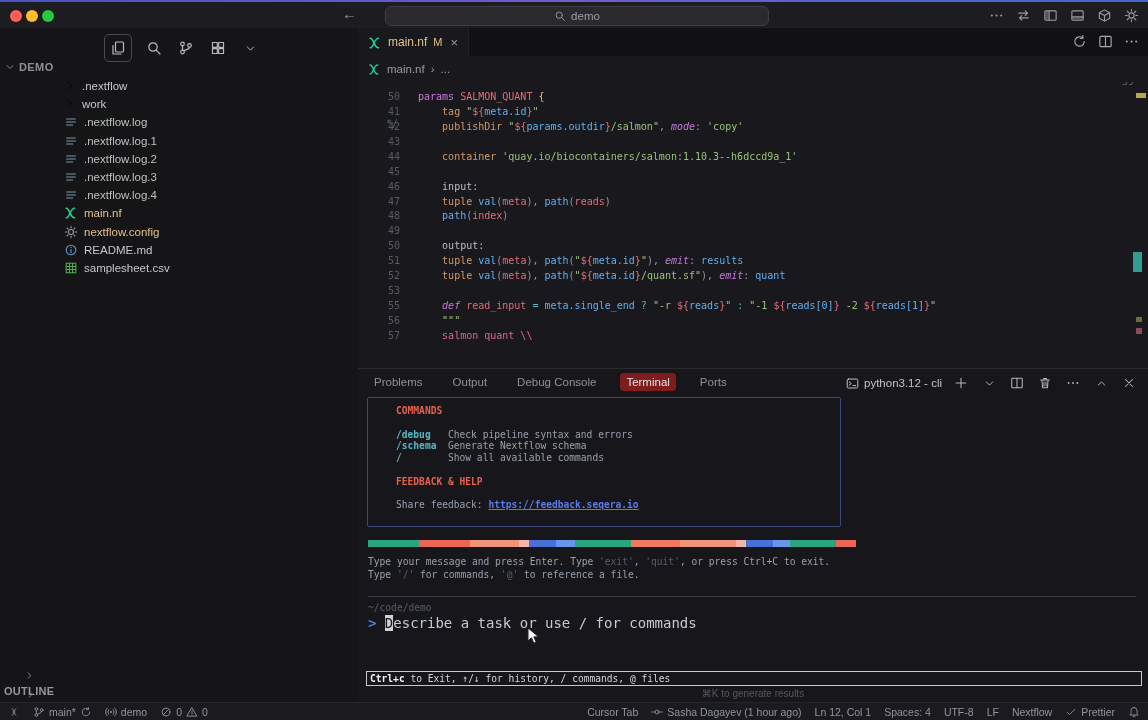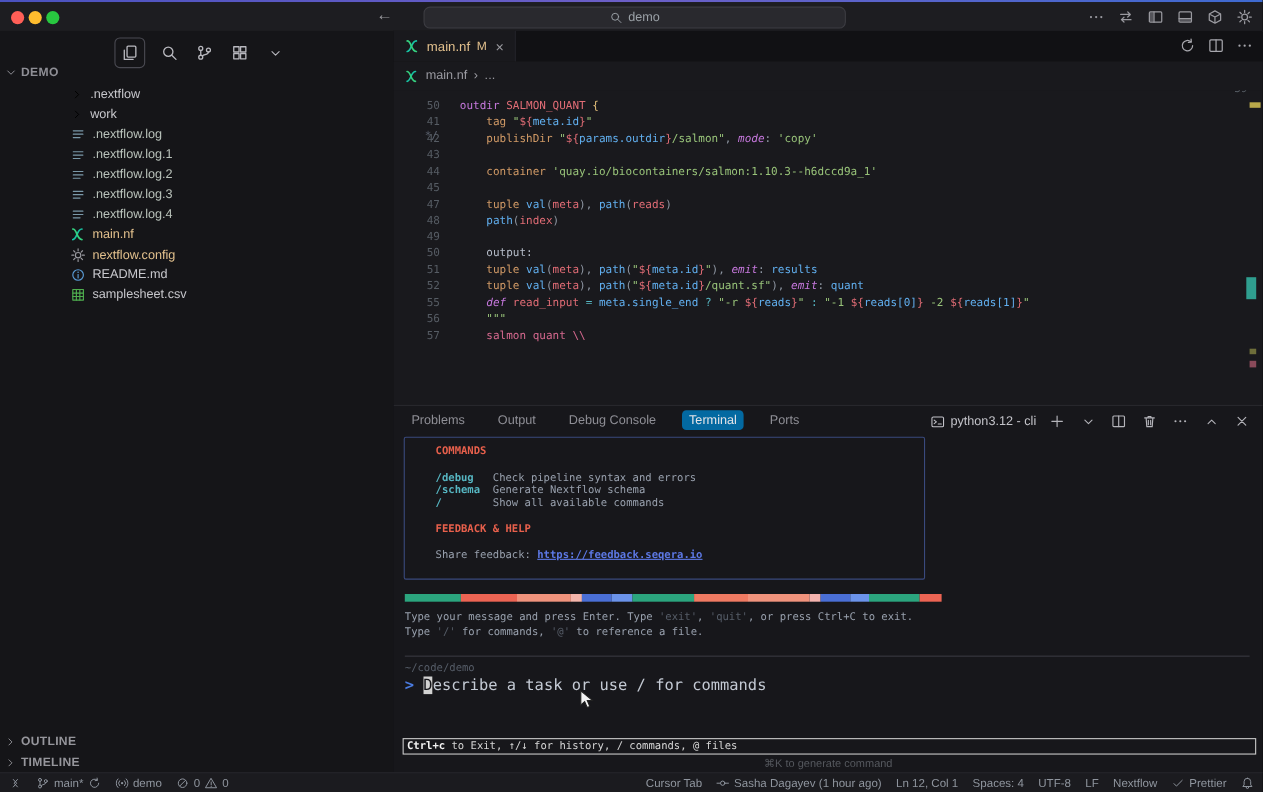--- a/index.html
+++ b/index.html
@@ -42,21 +42,21 @@
   .fname.logname{color:#b9c2ba;}
   .fbadge{margin-left:auto;margin-right:16px;font-size:11px;}
   .fbadge.ub{color:#8db596;}
   .fbadge.mb{color:#e2c08d;}
   .fbadge.dotb{color:#6f6f75;font-size:8px;}
   .fi-log{color:#7a98a8;}
   .fi-gear{color:#9a9aa0;}
   .fi-info{color:#5a9bd5;}
   .fi-csv{color:#4fae4f;}
   .bottom-section{position:absolute;left:4px;display:flex;align-items:center;gap:4px;
-    color:#96969c;font-size:11px;font-weight:bold;letter-spacing:.3px;}
+    color:#96969c;font-size:11px;font-weight:bold;letter-spacing:.3px;flex-direction:column;}
 
   
   #tabstrip{position:absolute;left:358px;top:28px;width:790px;height:28px;background:#111114;}
   #tab-mainnf{position:absolute;left:0;top:0;height:28px;background:#19191d;display:flex;align-items:center;
     padding:0 10px;gap:6px;border-right:1px solid #222228;}
   #tab-mainnf .tname{color:#e2c08d;font-size:12px;}
   #tab-mainnf .tbadge{color:#e2c08d;font-size:11px;}
   #tab-mainnf .tclose{color:#9a9aa0;font-size:13px;margin-left:2px;}
   #tab-actions{position:absolute;right:8px;top:4px;display:flex;gap:8px;color:#a7a7ad;}
   #breadcrumb{position:absolute;left:358px;top:56px;width:790px;height:26px;background:#19191d;
@@ -70,21 +70,21 @@
   .s-kw{color:#c678dd}.s-kwi{color:#c678dd;font-style:italic}.s-fn{color:#d19a66}
   .s-typ{color:#e06c75}.s-str{color:#98c379}.s-var{color:#61afef}.s-red{color:#e06c75}
   .s-brc{color:#e5c07b}.s-pun{color:#8f97a3}.s-op{color:#56b6c2}.s-lbl{color:#b6bdc9}
   .s-cmt{color:#5c6370}.s-txt{color:#abb2bf}.s-pnk{color:#d6698f}
   .ruler-mark{position:absolute;}
 
   
   #panel{position:absolute;left:358px;top:368px;width:790px;height:334px;background:#17171b;border-top:1px solid #2a2a2f;}
   #panel-tabs{position:absolute;left:10px;top:4px;display:flex;gap:18px;align-items:center;}
   .ptab{color:#8f8f96;font-size:11.5px;padding:3px 6px;border-radius:4px;cursor:pointer;}
-  .ptab.active{color:#e4e4e8;background:#0369a1;}
+  .ptab.active{color:#e4e4e8;background:#7f1d1d;}
   #panel-right{position:absolute;right:10px;top:5px;display:flex;align-items:center;gap:10px;color:#b4b4ba;}
   #shell-label{font-size:11.5px;color:#c3c3c9;display:flex;align-items:center;gap:5px;}
   #term-box{position:absolute;left:9px;top:28px;width:474px;height:130px;border:1px solid #3a4a7e;border-radius:2px;
     padding:7px 0 0 28px;box-sizing:border-box;white-space:pre;
     font-family:"DejaVu Sans Mono",monospace;font-size:9.6px;line-height:11.8px;}
   .tline{height:11.8px;}
   .s-th{color:#e8604c;font-weight:bold}.s-tc{color:#56b6c2;font-weight:bold}
   .s-tg{color:#98a0ad}.s-tl{color:#5d79e6;text-decoration:underline;font-weight:bold}
   .s-td{color:#565d68}
   #grad-bar{position:absolute;left:10px;top:171px;width:488px;height:7px;display:flex;}
@@ -343,32 +343,34 @@
     <span id="bc-nf-icon"><svg class="ic " width="13" height="13" viewBox="0 0 16 16">
           <path d="M2.5 13.5 C7 13.5 6.5 2.5 12 2.5" style="stroke:#17c3a3;stroke-width:1.8"></path>
           <path d="M2.5 2.5 C7 2.5 6.5 13.5 12 13.5" style="stroke:#35d07f;stroke-width:1.8"></path>
         </svg></span>
     <span>main.nf</span>
     <span>›</span>
     <span>...</span>
   </div>
   <div id="code-area">
       <div class="code-line"><span class="ln">39</span><span class="cl"><span class="s-cmt">    */</span></span></div>
-      <div class="code-line"><span class="ln">50</span><span class="cl"><span class="s-kw">outdir</span><span class="s-txt"> </span><span class="s-typ">SALMON_QUANT</span><span class="s-txt"> </span><span class="s-brc">{</span></span></div>
+      <div class="code-line"><span class="ln">50</span><span class="cl"><span class="s-kw">params</span><span class="s-txt"> </span><span class="s-typ">SALMON_QUANT</span><span class="s-txt"> </span><span class="s-brc">{</span></span></div>
       <div class="code-line"><span class="ln">41</span><span class="cl"><span class="s-txt">    </span><span class="s-fn">tag</span><span class="s-txt"> </span><span class="s-str">"</span><span class="s-red">${</span><span class="s-var">meta.id</span><span class="s-red">}</span><span class="s-str">"</span></span></div>
       <div class="code-line"><span class="ln">42</span><span class="cl"><span class="s-txt">    </span><span class="s-fn">publishDir</span><span class="s-txt"> </span><span class="s-str">"</span><span class="s-red">${</span><span class="s-var">params.outdir</span><span class="s-red">}</span><span class="s-str">/salmon"</span><span class="s-pun">, </span><span class="s-kwi">mode</span><span class="s-pun">: </span><span class="s-str">'copy'</span></span></div>
       <div class="code-line"><span class="ln">43</span><span class="cl"></span></div>
       <div class="code-line"><span class="ln">44</span><span class="cl"><span class="s-txt">    </span><span class="s-fn">container</span><span class="s-txt"> </span><span class="s-str">'quay.io/biocontainers/salmon:1.10.3--h6dccd9a_1'</span></span></div>
       <div class="code-line"><span class="ln">45</span><span class="cl"></span></div>
+      <div class="code-line"><span class="ln">46</span><span class="cl"><span class="s-txt">    </span><span class="s-lbl">input:</span></span></div>
       <div class="code-line"><span class="ln">47</span><span class="cl"><span class="s-txt">    </span><span class="s-fn">tuple</span><span class="s-txt"> </span><span class="s-var">val</span><span class="s-pun">(</span><span class="s-red">meta</span><span class="s-pun">), </span><span class="s-var">path</span><span class="s-pun">(</span><span class="s-red">reads</span><span class="s-pun">)</span></span></div>
       <div class="code-line"><span class="ln">48</span><span class="cl"><span class="s-txt">    </span><span class="s-var">path</span><span class="s-pun">(</span><span class="s-red">index</span><span class="s-pun">)</span></span></div>
       <div class="code-line"><span class="ln">49</span><span class="cl"></span></div>
       <div class="code-line"><span class="ln">50</span><span class="cl"><span class="s-txt">    </span><span class="s-lbl">output:</span></span></div>
       <div class="code-line"><span class="ln">51</span><span class="cl"><span class="s-txt">    </span><span class="s-fn">tuple</span><span class="s-txt"> </span><span class="s-var">val</span><span class="s-pun">(</span><span class="s-red">meta</span><span class="s-pun">), </span><span class="s-var">path</span><span class="s-pun">(</span><span class="s-str">"</span><span class="s-red">${</span><span class="s-var">meta.id</span><span class="s-red">}</span><span class="s-str">"</span><span class="s-pun">), </span><span class="s-kwi">emit</span><span class="s-pun">: </span><span class="s-var">results</span></span></div>
       <div class="code-line"><span class="ln">52</span><span class="cl"><span class="s-txt">    </span><span class="s-fn">tuple</span><span class="s-txt"> </span><span class="s-var">val</span><span class="s-pun">(</span><span class="s-red">meta</span><span class="s-pun">), </span><span class="s-var">path</span><span class="s-pun">(</span><span class="s-str">"</span><span class="s-red">${</span><span class="s-var">meta.id</span><span class="s-red">}</span><span class="s-str">/quant.sf"</span><span class="s-pun">), </span><span class="s-kwi">emit</span><span class="s-pun">: </span><span class="s-var">quant</span></span></div>
+      <div class="code-line"><span class="ln">53</span><span class="cl"></span></div>
       <div class="code-line"><span class="ln">55</span><span class="cl"><span class="s-txt">    </span><span class="s-kwi">def</span><span class="s-txt"> </span><span class="s-red">read_input</span><span class="s-txt"> </span><span class="s-op">=</span><span class="s-txt"> </span><span class="s-var">meta.single_end</span><span class="s-txt"> </span><span class="s-op">?</span><span class="s-txt"> </span><span class="s-str">"-r </span><span class="s-red">${</span><span class="s-var">reads</span><span class="s-red">}</span><span class="s-str">"</span><span class="s-txt"> </span><span class="s-op">:</span><span class="s-txt"> </span><span class="s-str">"-1 </span><span class="s-red">${</span><span class="s-var">reads[0]</span><span class="s-red">}</span><span class="s-str"> -2 </span><span class="s-red">${</span><span class="s-var">reads[1]</span><span class="s-red">}</span><span class="s-str">"</span></span></div>
       <div class="code-line"><span class="ln">56</span><span class="cl"><span class="s-txt">    </span><span class="s-str">"""</span></span></div>
       <div class="code-line"><span class="ln">57</span><span class="cl"><span class="s-txt">    </span><span class="s-pnk">salmon quant \\</span></span></div>
     </div>
   <div id="ruler-marks">
       <div class="ruler-mark" style="left: 1136px; top: 93px; width: 10px; height: 5px; background: rgb(184, 168, 74);"></div>
       <div class="ruler-mark" style="left: 1133px; top: 252px; width: 9px; height: 20px; background: rgb(47, 158, 143);"></div>
       <div class="ruler-mark" style="left: 1136px; top: 317px; width: 6px; height: 5px; background: rgb(110, 110, 58);"></div>
       <div class="ruler-mark" style="left: 1136px; top: 328px; width: 6px; height: 6px; background: rgb(138, 74, 90);"></div>
     </div>
@@ -443,21 +445,21 @@
         <span style="width:5.5%;background:#4a6fd6"></span>
         <span style="width:3.5%;background:#6b93ea"></span>
         <span style="width:9.5%;background:#2ba57e"></span>
         <span style="width:4%;background:#ec6453"></span>
       </div>
     <div id="help-lines"><div><span class="s-tg">Type your message and press Enter. Type </span><span class="s-td">'exit'</span><span class="s-tg">, </span><span class="s-td">'quit'</span><span class="s-tg">, or press Ctrl+C to exit.</span></div><div><span class="s-tg">Type </span><span class="s-td">'/'</span><span class="s-tg"> for commands, </span><span class="s-td">'@'</span><span class="s-tg"> to reference a file.</span></div></div>
     <div id="term-divider"></div>
     <div id="term-cwd">~/code/demo</div>
     <div id="prompt-line"><span class="s-pp">&gt; </span><span class="s-pc">D</span><span class="s-pi">escribe a task or use / for commands</span></div>
     <div id="footer-bar"><span class="s-fb">Ctrl+c</span><span class="s-fr"> to Exit, ↑/↓ for history, / commands, @ files</span></div>
-    <div id="term-hint">⌘K to generate command</div>
+    <div id="term-hint">⌘K to generate results</div>
   </div>
 
   <div id="statusbar">
     <div class="sb-group" id="status-left">
         <span class="sb-item">
           <svg class="ic " width="12" height="12" viewBox="0 0 16 16">
             <path d="M5.5 3.5 L9.5 8 L5.5 12.5"></path>
             <path d="M10.5 3.5 L6.5 8 L10.5 12.5"></path>
           </svg>
         </span>

